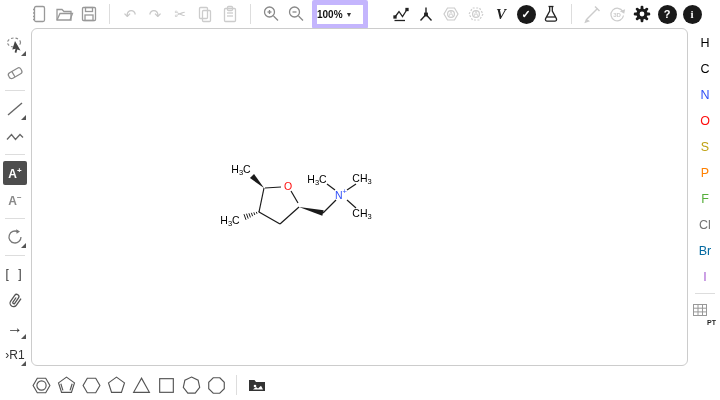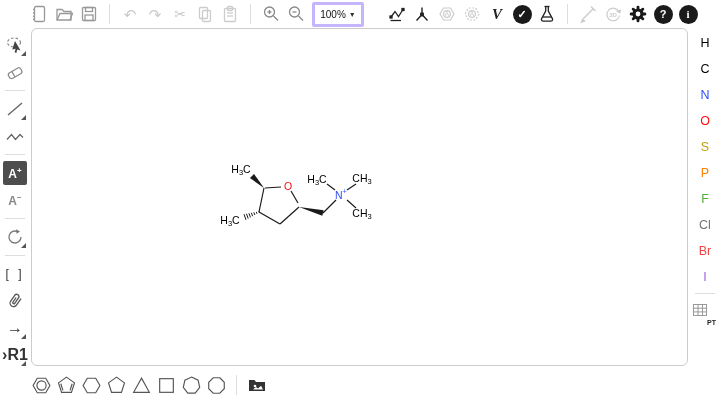--- a/index.html
+++ b/index.html
@@ -14,23 +14,23 @@
   .corner::after{content:"";position:absolute;right:1px;bottom:1px;width:0;height:0;
     border-left:5px solid transparent;border-bottom:5px solid #555;}
   .glyph{font-size:15px;line-height:1;color:#c9c9c9;}
   .dark-glyph{color:#222;}
   .circle-btn{width:19px;height:19px;border-radius:50%;background:#1a1a1a;color:#fff;
     display:flex;align-items:center;justify-content:center;font-size:11px;font-weight:bold;}
   
   .topbar{position:absolute;top:0;left:0;width:720px;height:28px;display:flex;
     align-items:center;padding-left:28px;box-sizing:border-box;gap:3px;}
   .vdiv{width:1px;height:20px;background:#ddd;margin:0 6px;flex:0 0 auto;}
-  .zoombox{height:19px;width:46px;border:3px solid #c4b5fd;border-radius:2px;background:#fff;
-    display:flex;align-items:center;justify-content:center;gap:3px;font-size:10px;
-    font-weight:normal;color:#111;cursor:pointer;margin-left:2px;}
+  .zoombox{height:19px;width:46px;border:5px solid #c4b5fd;border-radius:2px;background:#fff;
+    display:flex;align-items:center;gap:3px;font-size:10px;
+    font-weight:bold;color:#111;cursor:pointer;margin-left:2px;}
   .zoombox .caret{font-size:7px;color:#333;}
   
   .leftbar{position:absolute;top:28px;left:0;width:30px;display:flex;flex-direction:column;
     align-items:center;padding-top:5px;}
   .leftbar .ibtn{width:24px;height:24px;margin-bottom:3px;}
   .hdiv{width:20px;height:1px;background:#ddd;margin:3px 0 6px 0;}
   .chargebtn{font-size:12px;color:#888;font-weight:bold;}
   .chargebtn sup{font-size:8px;}
   .sel{background:#4d4d4d;}
   .sel .chargetxt{color:#fff;}
@@ -289,34 +289,34 @@
         <g transform="rotate(35 11 11)">
         <path d="M14.5 5.5 v8 a3.5 3.5 0 0 1 -7 0 V6.5 a2.3 2.3 0 0 1 4.6 0 v6.5 a1.1 1.1 0 0 1 -2.2 0 V7.5"></path>
         </g>
         </svg>
       </span>
   </div>
   <div class="ibtn corner">
     <span class="txtbtn" style="font-size:16px">→</span>
   </div>
   <div class="ibtn corner">
-    <span class="txtbtn" style="font-size:16px;font-weight:bold"><span>›</span><span>R1</span></span>
+    <span class="txtbtn" style="font-size:12px;font-weight:normal"><span>›</span><span>R1</span></span>
   </div>
 </div>
 
 <div class="rightbar">
   <div class="elem" style="color: rgb(0, 0, 0);">H</div>
   <div class="elem" style="color: rgb(0, 0, 0);">C</div>
   <div class="elem" style="color: rgb(48, 79, 247);">N</div>
   <div class="elem" style="color: rgb(255, 13, 13);">O</div>
   <div class="elem" style="color: rgb(191, 161, 18);">S</div>
   <div class="elem" style="color: rgb(255, 128, 0);">P</div>
   <div class="elem" style="color: rgb(85, 174, 58);">F</div>
   <div class="elem" style="color: #737373;">Cl</div>
-  <div class="elem" style="color: #ef4444;">Br</div>
+  <div class="elem" style="color: #0369a1;">Br</div>
   <div class="elem" style="color: rgb(170, 98, 211);">I</div>
   <div class="hdiv"></div>
   <div class="ptbtn">
     <span>
       <svg width="16" height="14" viewBox="0 0 16 14" fill="none" stroke="#999" stroke-width="1">
         <rect x="0.5" y="0.5" width="13" height="11"></rect>
         <line x1="5" y1="0.5" x2="5" y2="11.5"></line>
           <line x1="9.5" y1="0.5" x2="9.5" y2="11.5"></line>
         <line x1="0.5" y1="4.2" x2="13.5" y2="4.2"></line>
           <line x1="0.5" y1="7.9" x2="13.5" y2="7.9"></line>

